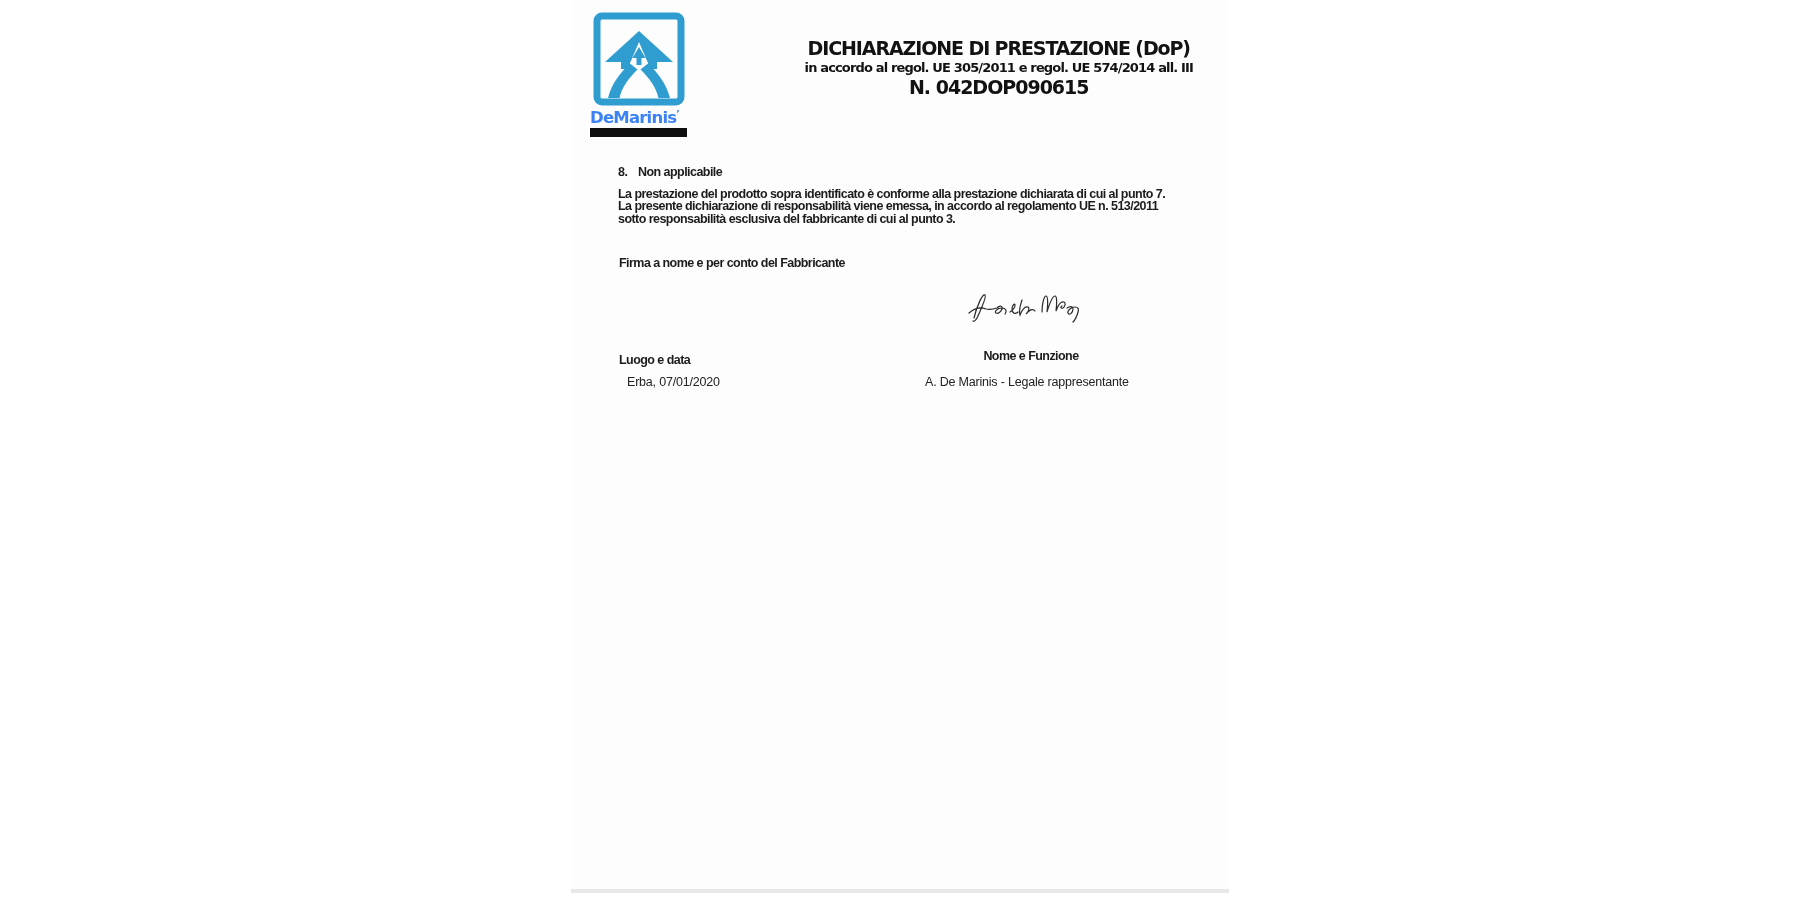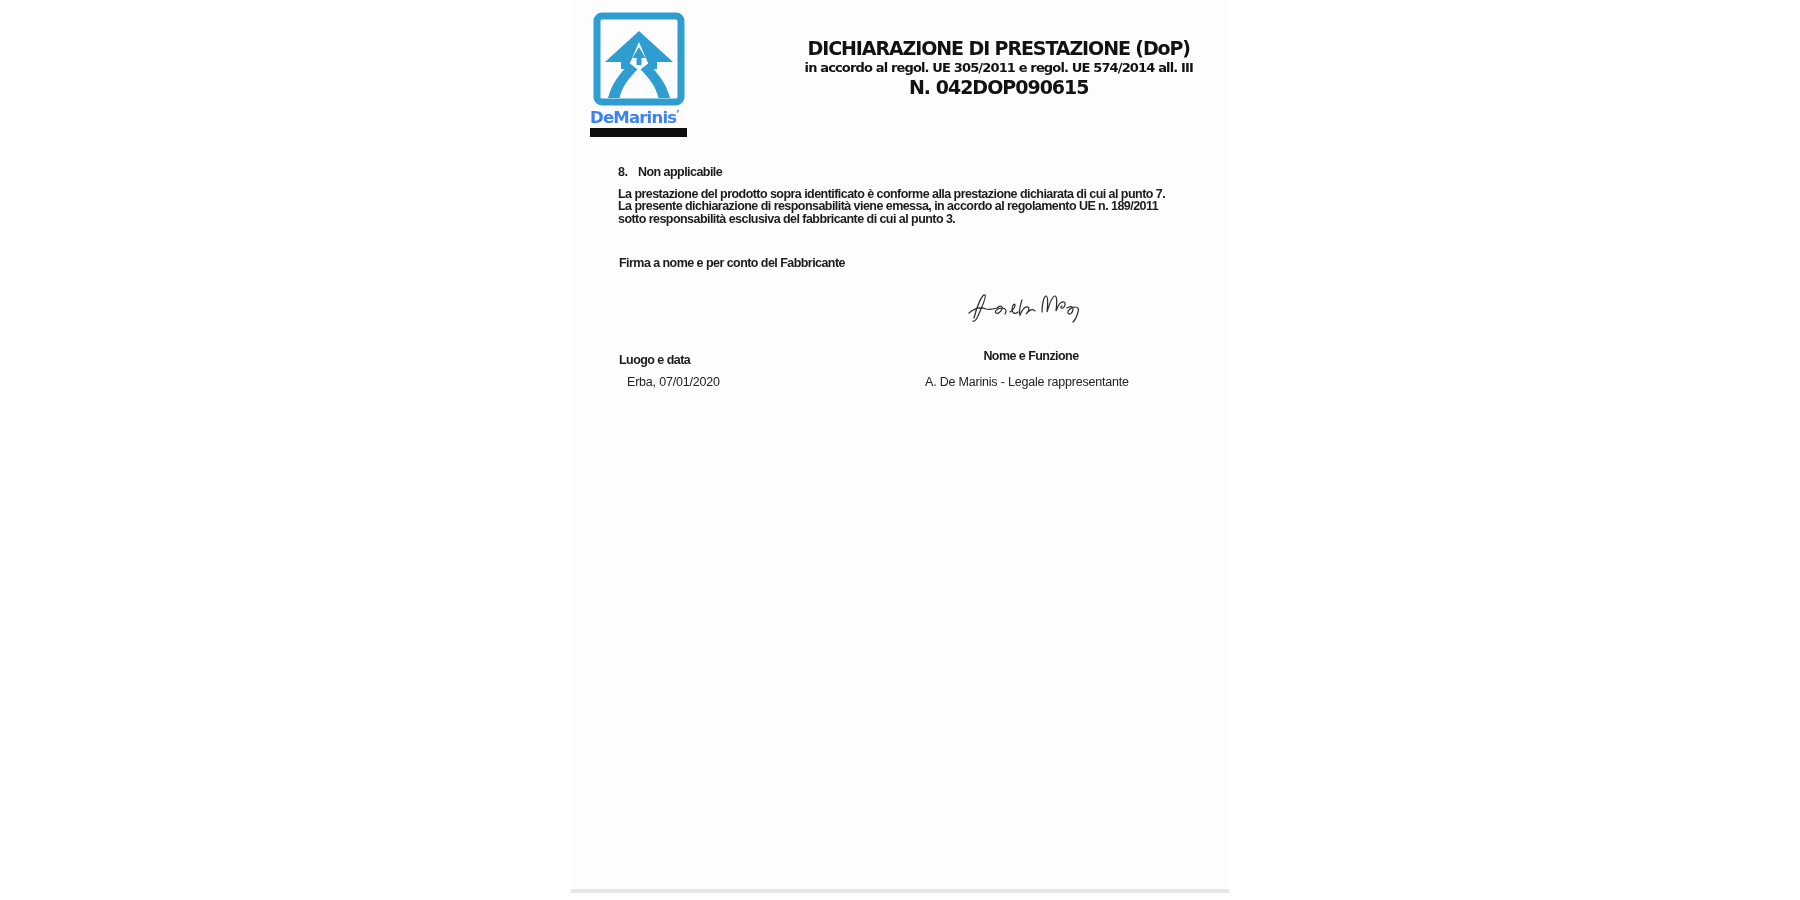--- a/index.html
+++ b/index.html
@@ -94,21 +94,21 @@
     <div class="doc-subtitle">in accordo al regol. UE 305/2011 e regol. UE 574/2014 all. III</div>
     <div class="doc-number">N. 042DOP090615</div>
   </div>
 
   <div class="section8 b-bold">
     <span class="sec-num">8.</span><span>Non applicabile</span>
   </div>
 
   <div class="declaration b-bold">
     <div>La prestazione del prodotto sopra identificato è conforme alla prestazione dichiarata di cui al punto 7.</div>
-    <div>La presente dichiarazione di responsabilità viene emessa, in accordo al regolamento UE n. 189/2011</div>
+    <div>La presente dichiarazione di responsabilità viene emessa, in accordo al regolamento UE n. 513/2011</div>
     <div>sotto responsabilità esclusiva del fabbricante di cui al punto 3.</div>
   </div>
 
   <div class="firma-label b-bold">Firma a nome e per conto del Fabbricante</div>
 
   <div class="signature-wrap">
     <svg width="122" height="40" viewBox="0 0 122 40" aria-hidden="true">
       <path d="M10 31 C13 18 19 6 21 8 C23 10 17 22 13 31 C12 33 10 35 9 34
                M5 26 C11 21 17 20 22 22 C27 23 30 22 33 21
                C36 18 39 19 38 22 C37 25 34 27 32 26 C30 25 33 21 38 21 C42 21 43 24 41 27

